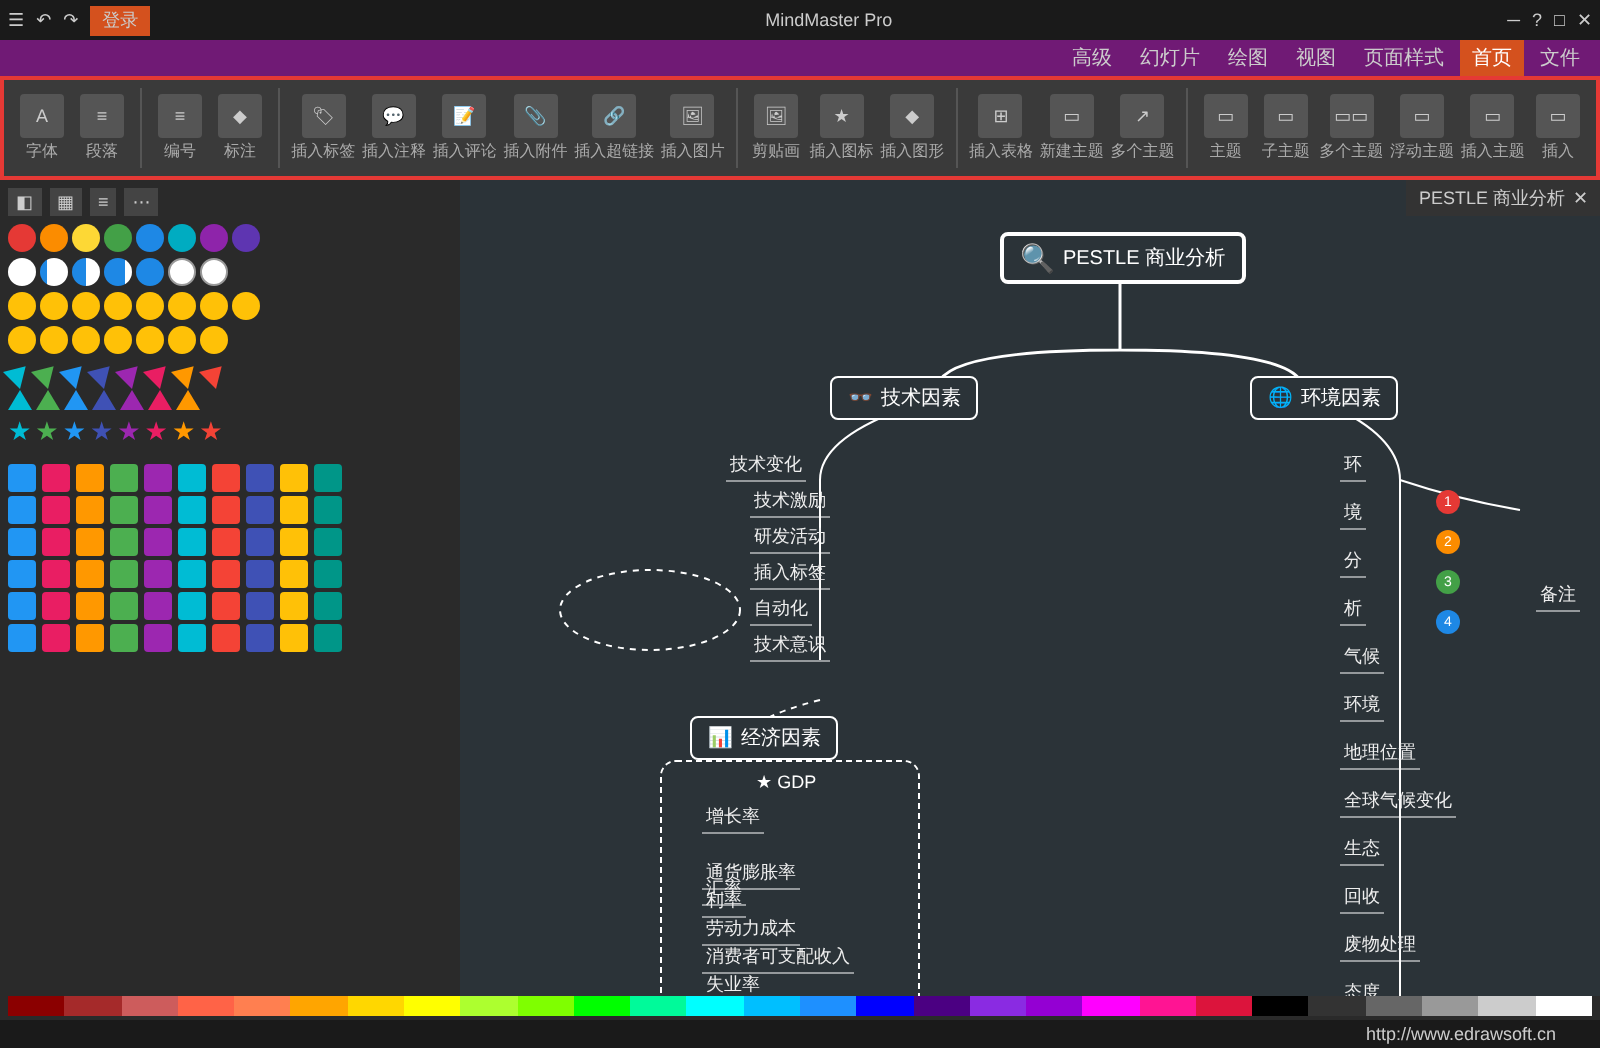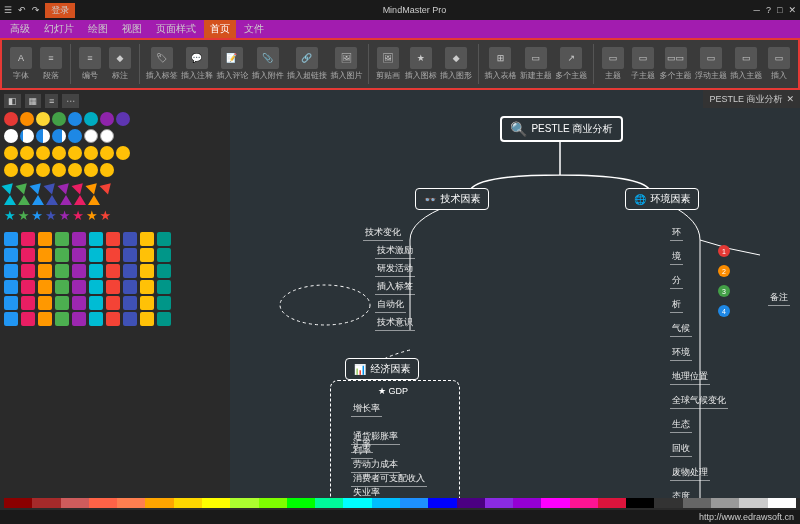--- a/index.html
+++ b/index.html
@@ -1,19 +1,19 @@
 <!DOCTYPE html>
 <html><head>
 <meta charset="utf-8">
 <style>
 *{margin:0;padding:0;box-sizing:border-box;font-family:"Microsoft YaHei",sans-serif}
 body{width:800px;height:524px;background:#2a2a2a;color:#ccc;font-size:9px;overflow:hidden;position:relative}
 .titlebar{height:20px;background:#1a1a1a;display:flex;align-items:center;justify-content:space-between;padding:0 4px}
 .titlebar .left,.titlebar .right{display:flex;gap:6px;align-items:center}
-.menubar{height:18px;background:#a21caf;display:flex;justify-content:flex-start;padding:0 4px;align-items:center;gap:2px}
+.menubar{height:18px;background:#701a75;display:flex;justify-content:flex-end;padding:0 4px;align-items:center;gap:2px}
 .menubar span{padding:2px 6px;font-size:10px}
 .menubar .active{background:#d4511e;color:#fff}
 .ribbon{height:52px;background:#3a3a3a;border:2px solid #e53935;display:flex;align-items:center;padding:2px 6px;gap:4px}
 .rgroup{display:flex;flex-direction:column;align-items:center;gap:1px;min-width:26px}
 .rgroup .ico{width:22px;height:22px;background:#555;border-radius:2px;display:flex;align-items:center;justify-content:center}
 .rgroup .lbl{font-size:8px;color:#aaa;white-space:nowrap}
 .rsep{width:1px;height:40px;background:#555;margin:0 2px}
 .main{display:flex;height:408px}
 .sidepanel{width:230px;background:#2a2a2a;display:flex}
 .iconpanel{flex:1;padding:4px;overflow:hidden}
@@ -27,21 +27,21 @@
 .tri{width:0;height:0;border-left:6px solid transparent;border-right:6px solid transparent;border-bottom:10px solid}
 .iconstrip{width:24px;background:#333;display:flex;flex-direction:column;align-items:center;gap:6px;padding-top:6px}
 .iconstrip div{width:18px;height:18px;background:#555;border-radius:2px}
 .canvas{flex:1;background:#2b3338;position:relative;overflow:hidden}
 .tabbar{position:absolute;top:0;right:0;height:18px;background:#333;padding:2px 6px;font-size:9px;display:flex;align-items:center;gap:4px}
 .node{position:absolute;border:1.5px solid #fff;border-radius:4px;padding:3px 8px;background:#2b3338;color:#fff;font-size:10px;display:flex;align-items:center;gap:4px}
 .node.root{border-width:2px}
 .leaf{position:absolute;font-size:9px;color:#eee;border-bottom:1px solid rgba(255,255,255,.5);padding:1px 2px;white-space:nowrap}
 .gdp{position:absolute;font-size:9px;color:#fff}
 svg.lines{position:absolute;inset:0;width:100%;height:100%;pointer-events:none}
-.statusbar{height:14px;background:#1a1a1a;display:flex;align-items:center;justify-content:flex-end;padding:0 6px;font-size:9px}
+.statusbar{height:14px;background:#1a1a1a;display:flex;align-items:center;justify-content:flex-end;padding:0 22px;font-size:9px}
 .colorstrip{height:12px;display:flex;padding:0 4px}
 .colorstrip span{flex:1;height:10px}
 .sqgrid{display:grid;grid-template-columns:repeat(10,15px);gap:2px}
 .sqgrid .sq{border-radius:2px}
 .badge{width:12px;height:12px;border-radius:50%;display:inline-flex;align-items:center;justify-content:center;font-size:7px;color:#fff;position:absolute}
 </style>
 </head>
 <body>
 
 <div class="titlebar">

